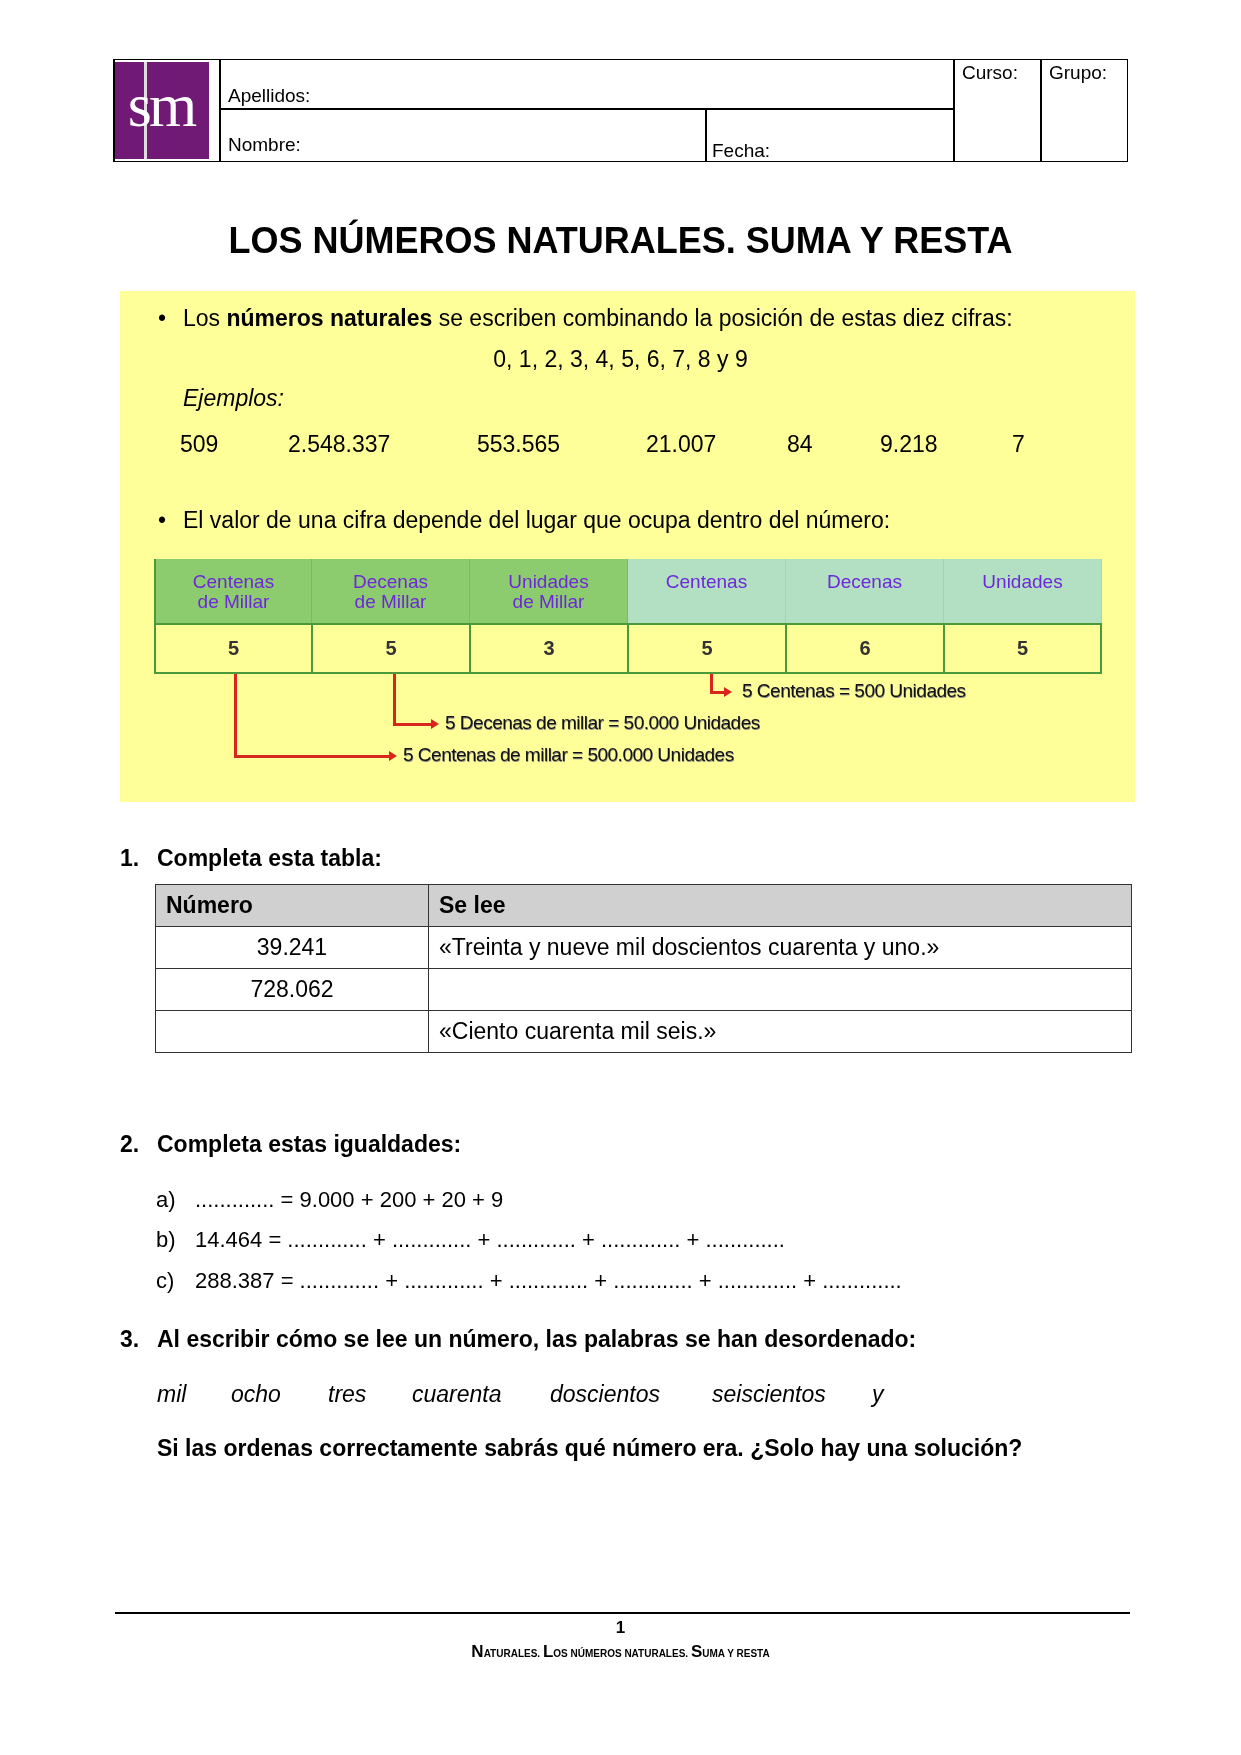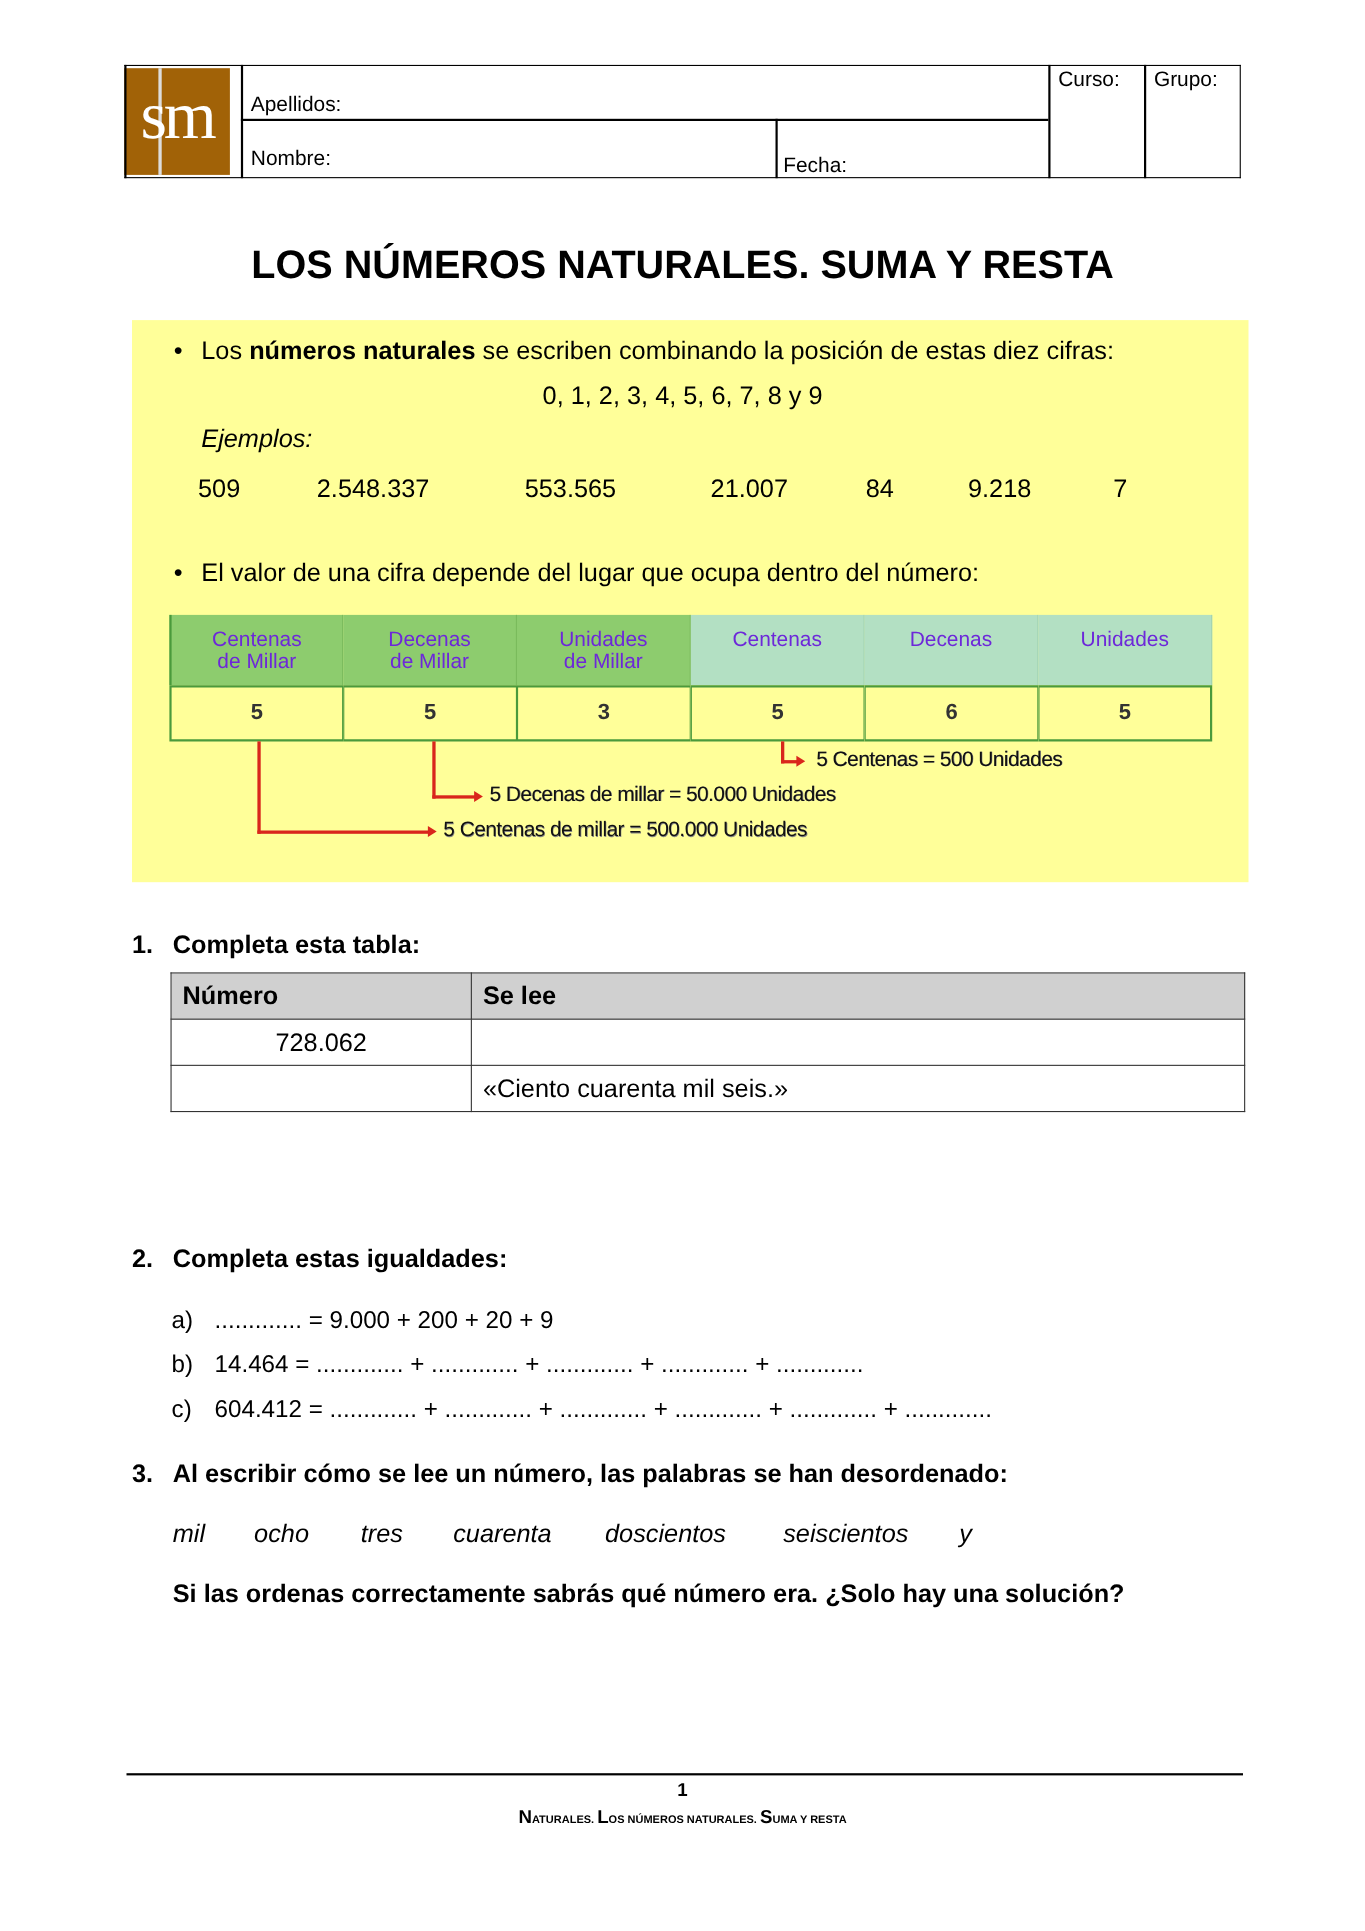--- a/index.html
+++ b/index.html
@@ -4,21 +4,21 @@
 <style>
   html, body { margin: 0; padding: 0; }
   body {
     width: 1241px; height: 1755px; position: relative; background: #ffffff;
     font-family: "Liberation Sans", sans-serif; color: #000; overflow: hidden;
   }
 
   
   .hdr { position: absolute; left: 113px; top: 59px; width: 1015px; height: 103px;
          border-top: 1.5px solid #000; border-bottom: 1.5px solid #000; border-right: 1.5px solid #000; box-sizing: border-box; }
-  .logo { position: absolute; left: 113px; top: 62px; width: 96px; height: 97px; background: #a16207; }
+  .logo { position: absolute; left: 113px; top: 62px; width: 96px; height: 97px; background: #701a75; }
   .logo .bar { position: absolute; top: 0; bottom: 0; width: 3px; background: #ddd; left: 31px; }
   .logo .txt { position: absolute; left: 0; top: 12px; width: 96px; text-align: center;
                font-family: "Liberation Serif", serif; font-size: 62px; color: #fff; letter-spacing: -3px; line-height: 62px; }
   .vline { position: absolute; width: 1.5px; background: #000; }
   .hline { position: absolute; height: 1.5px; background: #000; }
   .hlabel { position: absolute; font-size: 19px; }
 
   .title { position: absolute; left: 0; width: 1241px; top: 220px; text-align: center;
            font-size: 36px; font-weight: bold; letter-spacing: 0px; }
 
@@ -173,20 +173,24 @@
 
 <table class="rtable">
   <thead>
     <tr>
       <th style="width:252px;">Número</th>
       <th>Se lee</th>
     </tr>
   </thead>
   <tbody>
     <tr>
+      <td class="n">39.241</td>
+      <td>«Treinta y nueve mil doscientos cuarenta y uno.»</td>
+    </tr>
+    <tr>
       <td class="n">728.062</td>
       <td></td>
     </tr>
     <tr>
       <td class="n"></td>
       <td>«Ciento cuarenta mil seis.»</td>
     </tr>
   </tbody>
 </table>
 
@@ -198,21 +202,21 @@
 <div class="eq" style="left:195px; top:1187px;">
   <span class="lab">a)</span>
   <span>............. = 9.000 + 200 + 20 + 9</span>
 </div>
 <div class="eq" style="left:195px; top:1227px;">
   <span class="lab">b)</span>
   <span>14.464 = ............. + ............. + ............. + ............. + .............</span>
 </div>
 <div class="eq" style="left:195px; top:1268px;">
   <span class="lab">c)</span>
-  <span>604.412 = ............. + ............. + ............. + ............. +  ............. + .............</span>
+  <span>288.387 = ............. + ............. + ............. + ............. +  ............. + .............</span>
 </div>
 
 <div class="ex-title" style="left:157px; top:1326px;">
   <span class="num">3.</span>
   <span>Al escribir cómo se lee un número, las palabras se han desordenado:</span>
 </div>
 
 <div>
   <div class="word" style="left:157px; top:1381px;">mil</div>
   <div class="word" style="left:231px; top:1381px;">ocho</div>

